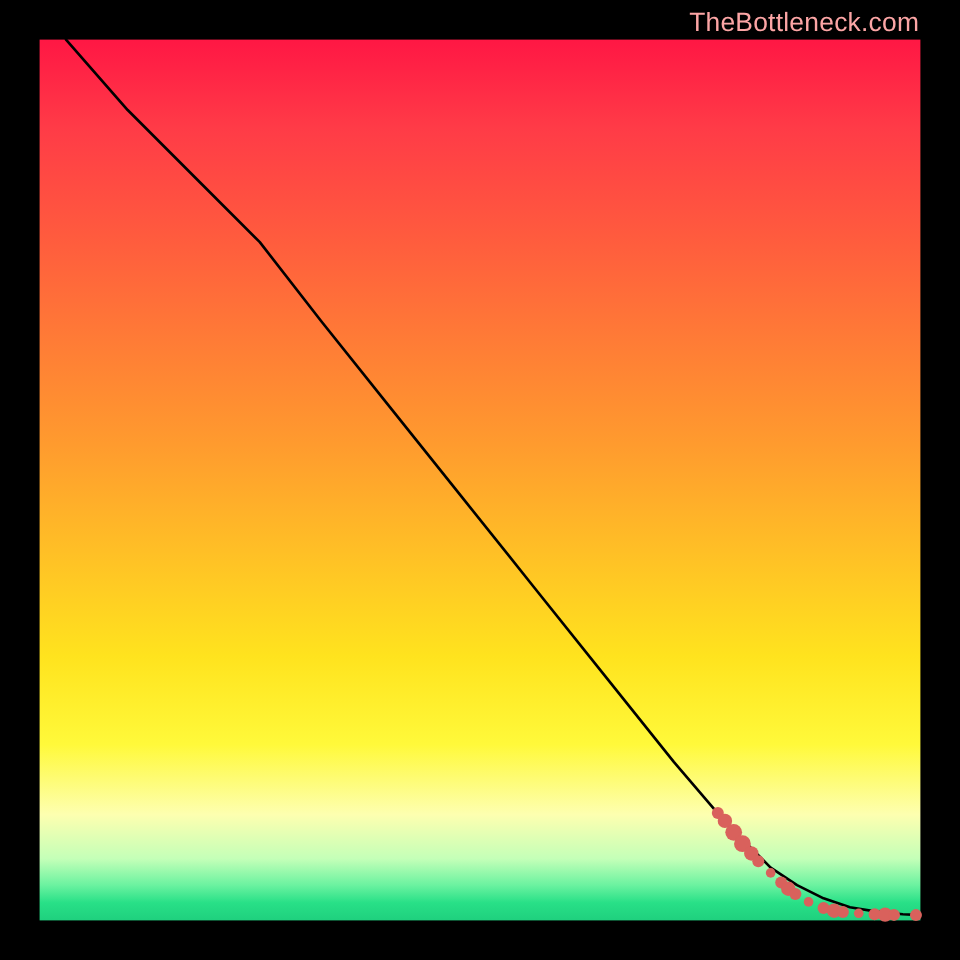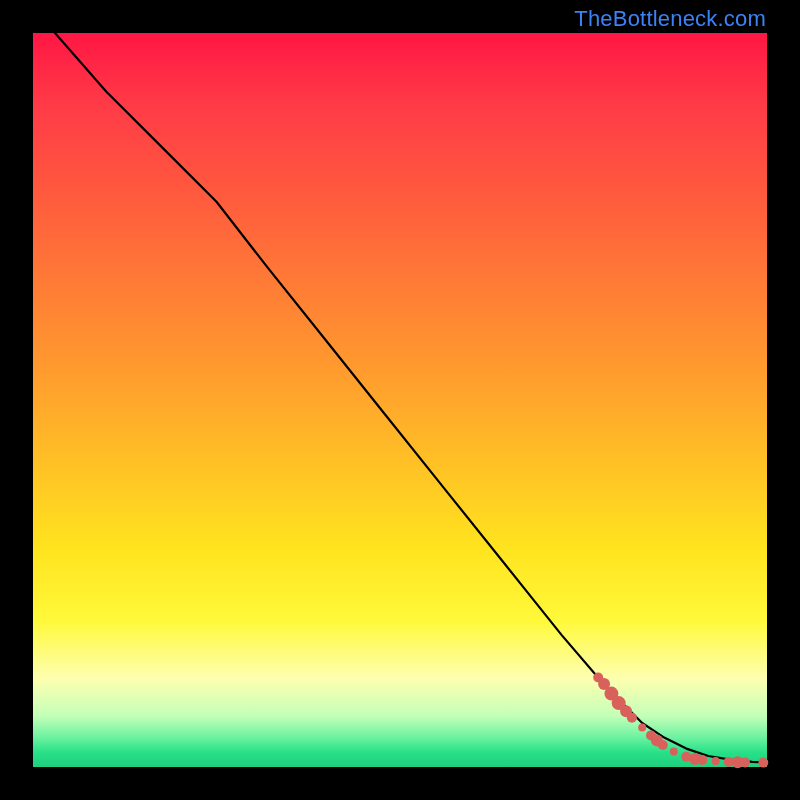--- a/index.html
+++ b/index.html
@@ -40,21 +40,21 @@
       #c4ffb8 93%,
       #6bf2a0 96%,
       #28e087 98%,
       #1fd07e 100%
     );
   }
   .attribution {
     position: absolute;
     top: 6px;
     right: 34px;
-    color: #3b82f6;
+    color: #fca5a5;
     font-size: 22px;
     font-weight: 500;
     letter-spacing: 0.2px;
     user-select: none;
   }
   svg.curve {
     position: absolute;
     left: 33px;
     top: 33px;
     width: 734px;

